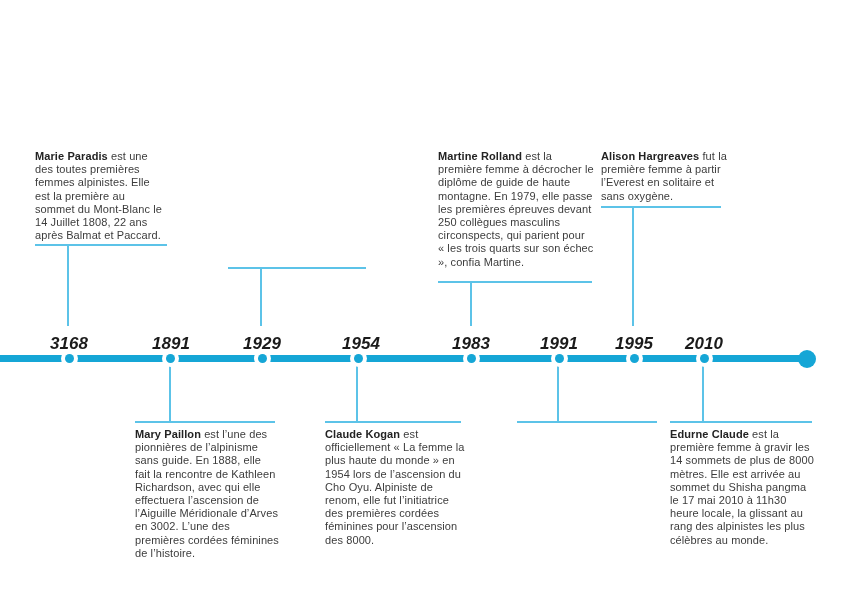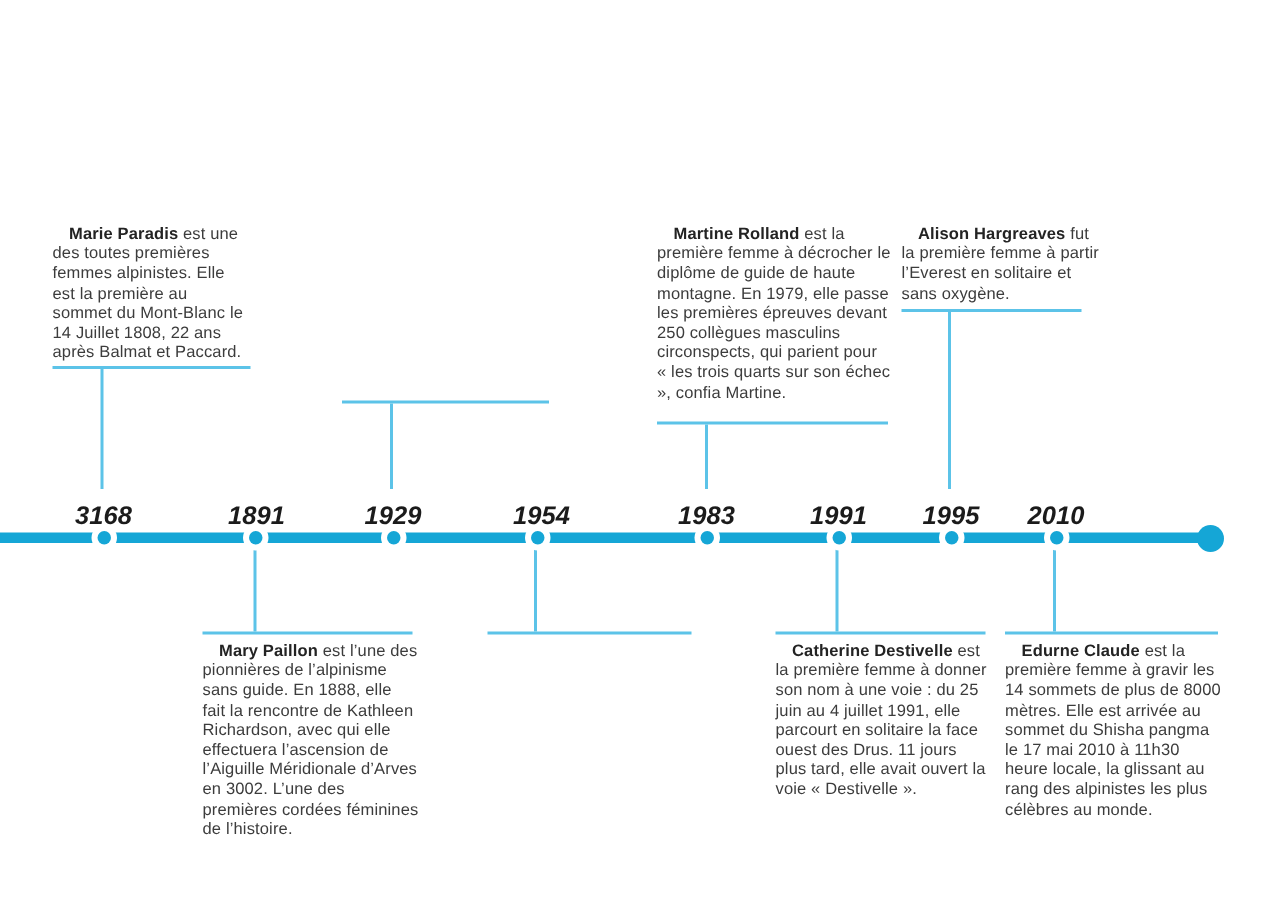--- a/index.html
+++ b/index.html
@@ -4,21 +4,21 @@
 <style>
   html,body{margin:0;padding:0;background:#fff;}
   #canvas{
     position:relative;width:848px;height:600px;background:#fff;overflow:hidden;
     font-family:"Liberation Sans","DejaVu Sans",sans-serif;
   }
   .event-text{
     position:absolute;font-size:11px;line-height:13.2px;color:#3c3c3c;
     letter-spacing:0.1px;
   }
-  .event-text b{color:#232323;font-weight:700;margin-left:11px;}
+  .event-text b{color:#232323;font-weight:700;}
   .hline{position:absolute;height:2px;background:var(--connector,#5cc3e8);}
   .vline{position:absolute;width:2px;background:var(--connector,#5cc3e8);}
   .year{
     position:absolute;width:64px;text-align:center;
     font-size:17px;font-weight:700;font-style:italic;color:#1b1b1b;
   }
   .bar{position:absolute;left:0;top:355px;width:801px;height:7px;background:var(--timeline,#15a6d6);}
   .gap{position:absolute;width:17px;height:17px;border-radius:50%;background:#fff;top:350px;}
   .dot{position:absolute;width:9px;height:9px;border-radius:50%;background:var(--timeline,#15a6d6);top:354px;}
   .endcap{position:absolute;width:18px;height:18px;border-radius:50%;background:var(--timeline,#15a6d6);left:798px;top:350px;}
@@ -52,40 +52,40 @@
   <div class="dot" style="left:166px"></div>
 
   <div class="hline" style="left:228px;top:267px;width:138px"></div>
   <div class="vline" style="left:260px;top:269px;height:57px"></div>
   <div class="year" style="left:230px;top:334px">1929</div>
   <div class="gap" style="left:254px"></div>
   <div class="dot" style="left:258px"></div>
 
   <div class="vline" style="left:356px;top:366px;height:55px"></div>
   <div class="hline" style="left:325px;top:421px;width:136px"></div>
+  <div class="event-text" style="left:325px;top:428px;width:142px">
+    <b>Claude Kogan</b>
+    <span>est officiellement « La femme la plus haute du monde » en 1954 lors de l’ascension du Cho Oyu. Alpiniste de renom, elle fut l’initiatrice des premières cordées féminines pour l’ascension des 8000.</span>
+  </div>
   <div class="year" style="left:329px;top:334px">1954</div>
   <div class="gap" style="left:350px"></div>
   <div class="dot" style="left:354px"></div>
 
   <div class="event-text" style="left:438px;top:150px;width:156px">
     <b>Martine Rolland</b>
     <span>est la première femme à décrocher le diplôme de guide de haute montagne. En 1979, elle passe les premières épreuves devant 250 collègues masculins circonspects, qui parient pour « les trois quarts sur son échec », confia Martine.</span>
   </div>
   <div class="hline" style="left:438px;top:281px;width:154px"></div>
   <div class="vline" style="left:470px;top:283px;height:43px"></div>
   <div class="year" style="left:439px;top:334px">1983</div>
   <div class="gap" style="left:463px"></div>
   <div class="dot" style="left:467px"></div>
 
   <div class="vline" style="left:557px;top:366px;height:55px"></div>
   <div class="hline" style="left:517px;top:421px;width:140px"></div>
-  <div class="event-text" style="left:517px;top:428px;width:142px">
-    <b>Catherine Destivelle</b>
-    <span>est la première femme à donner son nom à une voie : du 25 juin au 4 juillet 1991, elle parcourt en solitaire la face ouest des Drus. 11 jours plus tard, elle avait ouvert la voie « Destivelle ».</span>
-  </div>
   <div class="year" style="left:527px;top:334px">1991</div>
   <div class="gap" style="left:551px"></div>
   <div class="dot" style="left:555px"></div>
 
   <div class="event-text" style="left:601px;top:150px;width:136px">
     <b>Alison Hargreaves</b>
     <span>fut la première femme à partir l’Everest en solitaire et sans oxygène.</span>
   </div>
   <div class="hline" style="left:601px;top:206px;width:120px"></div>
   <div class="vline" style="left:632px;top:208px;height:118px"></div>

